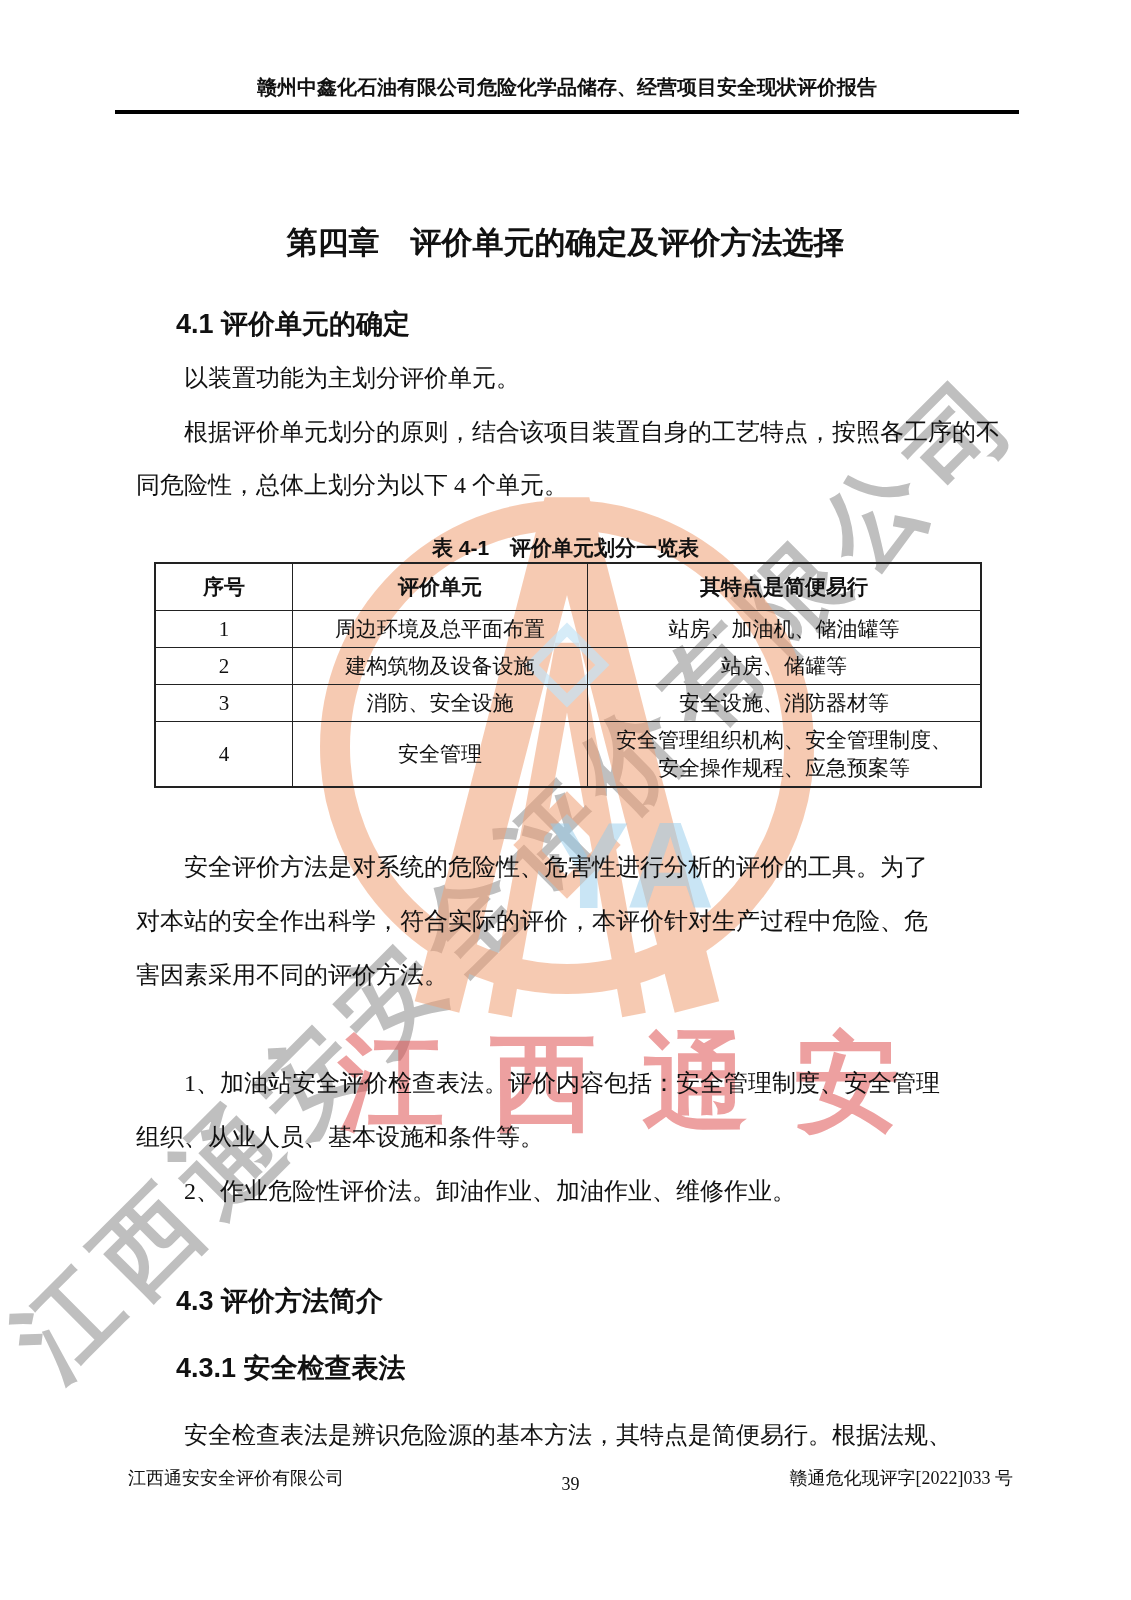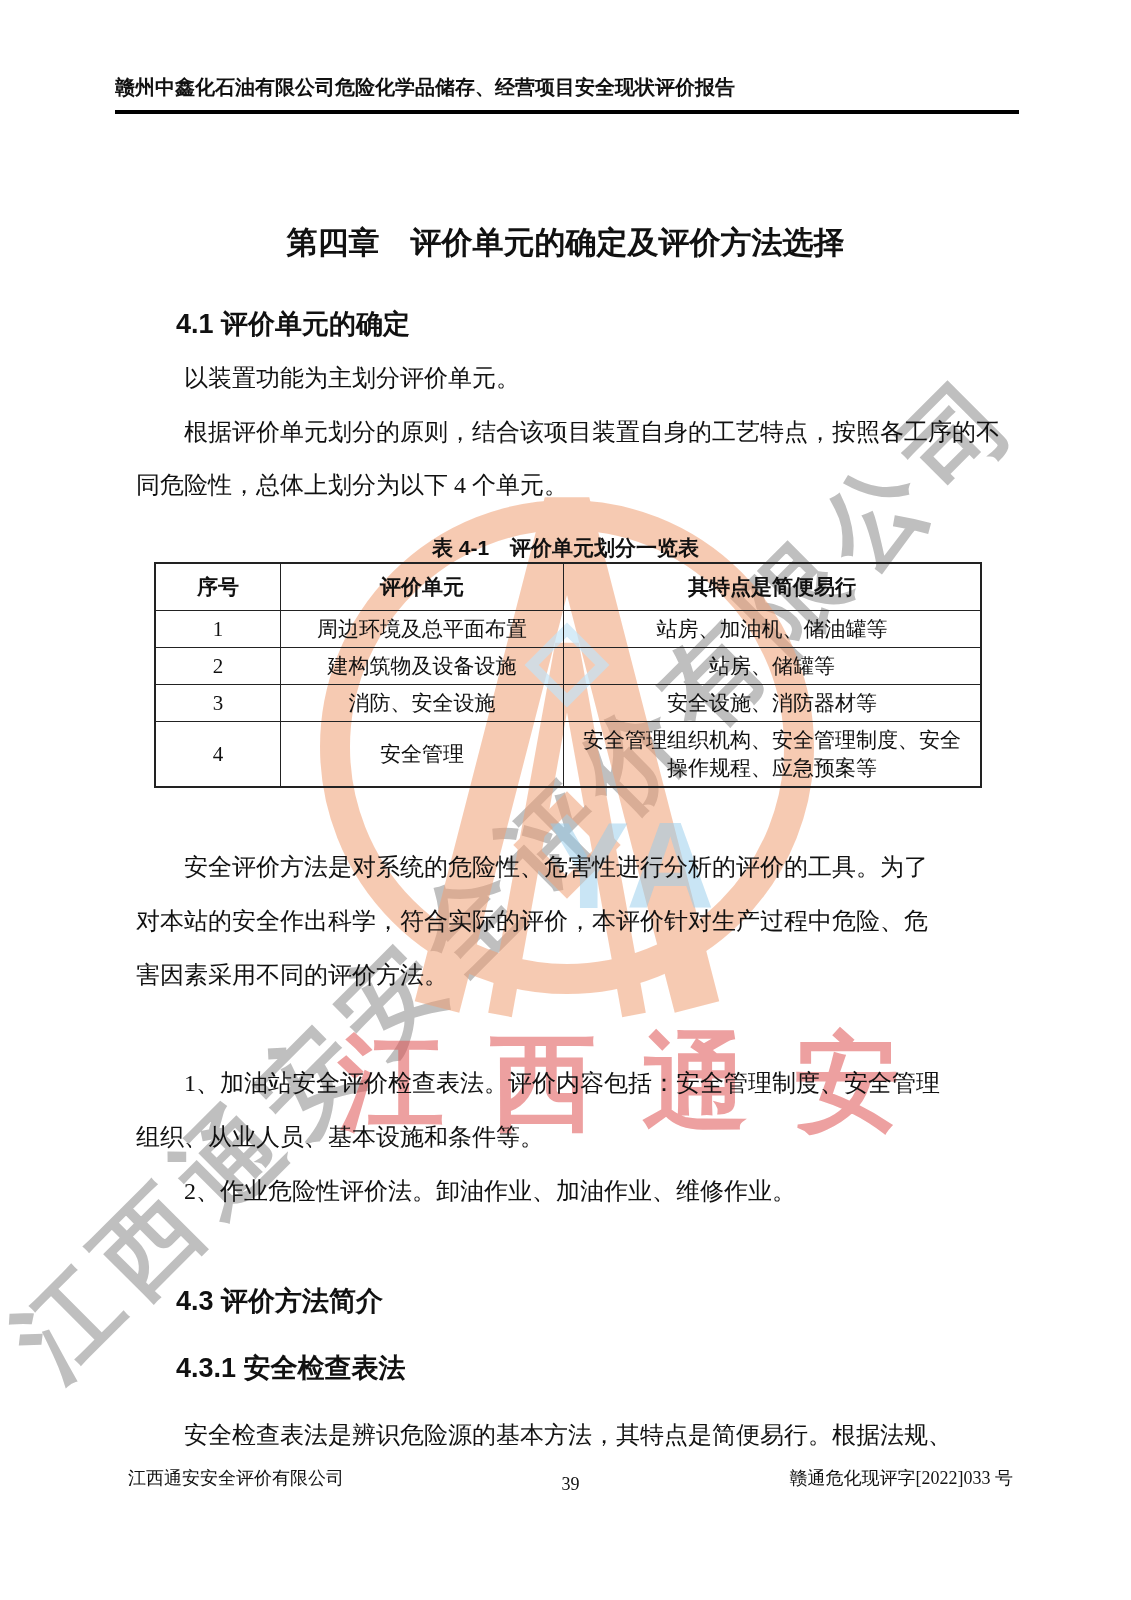--- a/index.html
+++ b/index.html
@@ -35,21 +35,21 @@
     position:absolute;left:548px;top:796px;
     font-family:"Liberation Sans",sans-serif;
     font-weight:bold;font-size:122px;letter-spacing:8px;
     color:rgba(148,204,236,0.5);
     white-space:nowrap;
   }
   
   .content{position:absolute;inset:0;z-index:2;}
   .doc-header{
     position:absolute;left:115px;right:112px;top:74px;
-    text-align:left;
+    text-align:center;
     font-family:Liberation Sans, sans-serif;
     font-weight:600;font-size:20px;
     padding-bottom:9px;
     border-bottom:4px solid #000;
   }
   .chapter-title{
     position:absolute;left:0;right:0;top:210px;
     text-align:center;
     font-family:Liberation Mono, monospace;
     font-weight:bold;font-size:31px;margin-top:12px;
@@ -74,21 +74,21 @@
   }
   table.unit-table{
     position:absolute;left:154px;top:562px;
     width:828px;
     border-collapse:collapse;
     font-size:21px;
   }
   table.unit-table th,table.unit-table td{
     border:1px solid #222;
     text-align:center;
-    padding:4px 18px;
+    padding:4px 24px;
     font-weight:normal;
   }
   table.unit-table th{
     font-family:"Liberation Sans",sans-serif;
     font-weight:bold;
     height:38px;
   }
   table.unit-table td{height:28px;}
   table.unit-table{border:2px solid #222;}
   .col-no{width:88px;}

